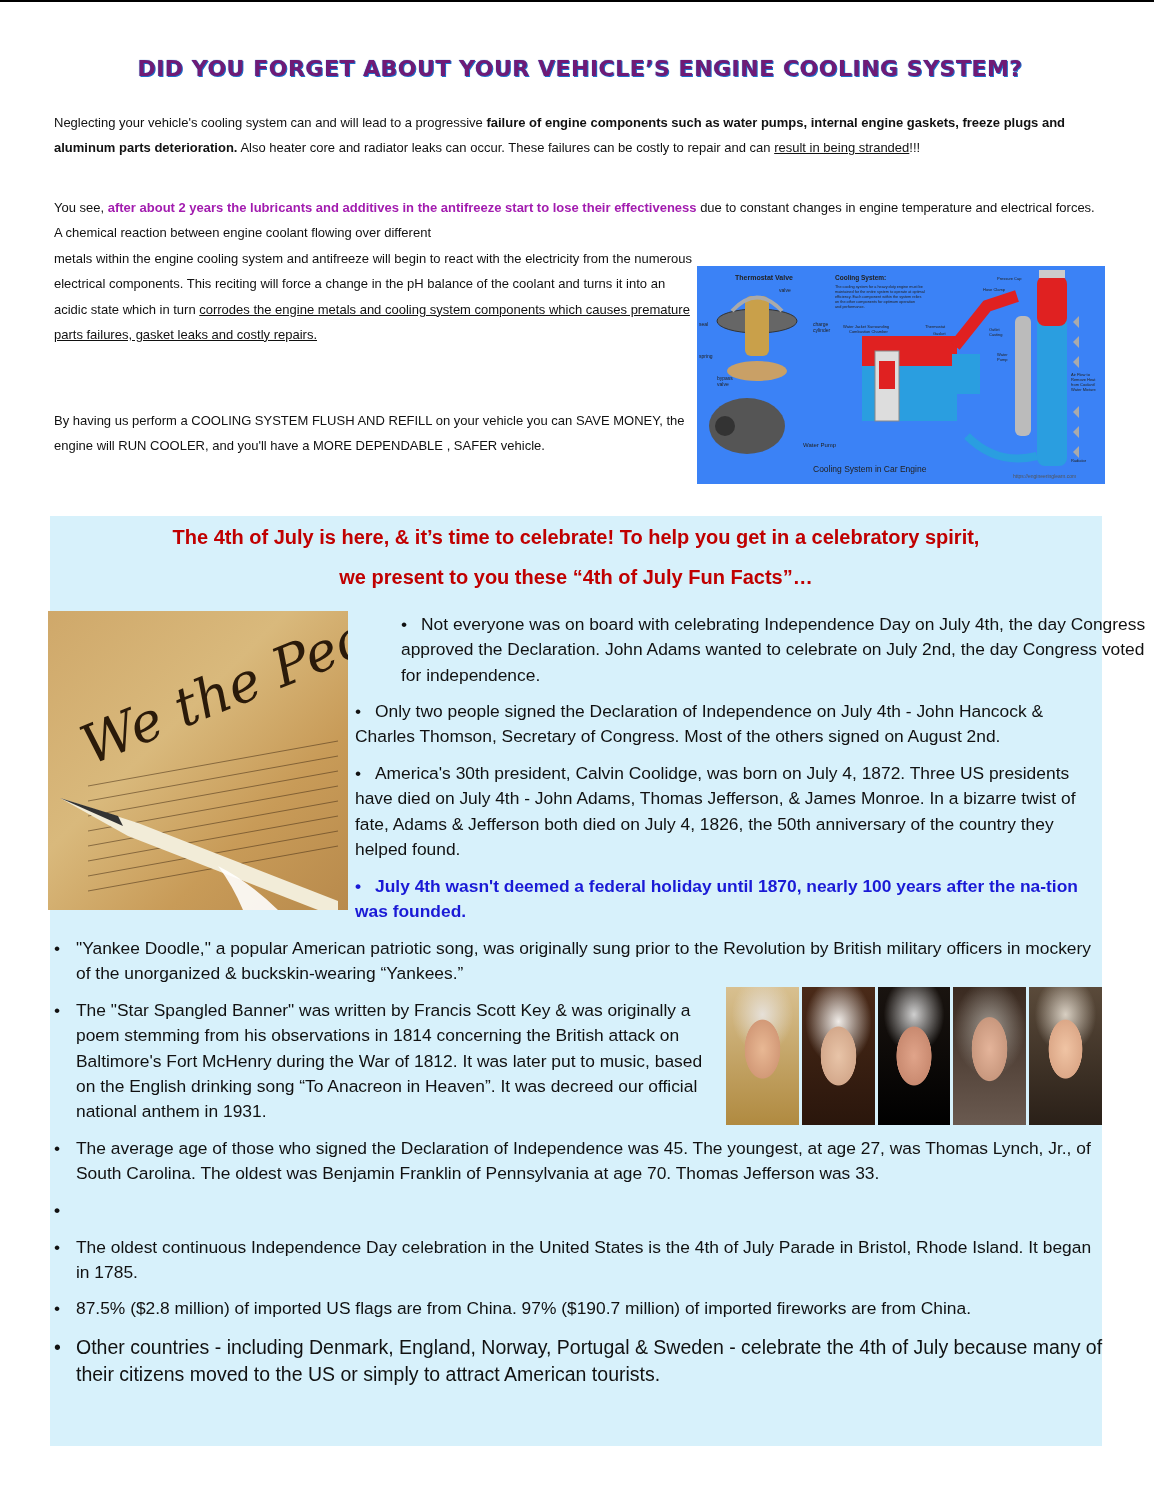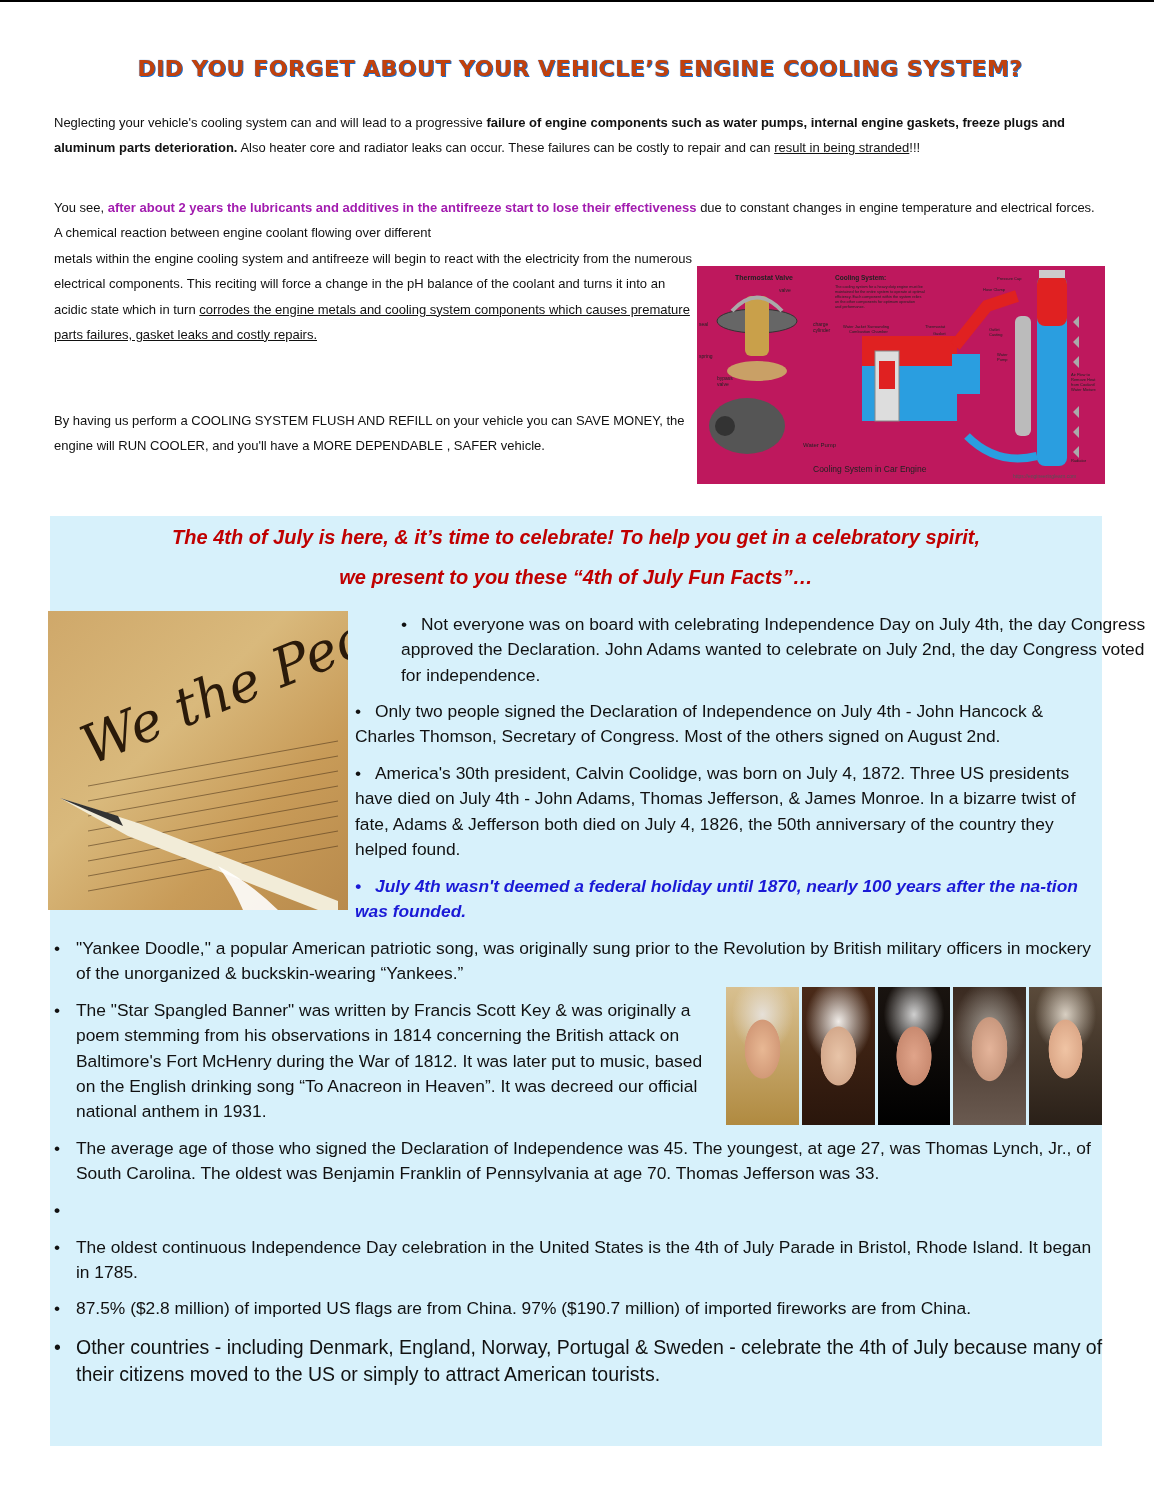--- a/index.html
+++ b/index.html
@@ -1,36 +1,36 @@
 <!DOCTYPE html>
 <html><head>
 <meta charset="utf-8">
 <style>
   html, body { margin: 0; padding: 0; background: #ffffff; }
   body { width: 1154px; height: 1494px; position: relative; overflow: hidden;
          font-family: "Liberation Sans", "DejaVu Sans", sans-serif; color: #111; }
   .topline { position: absolute; left: 0; top: 0; width: 1154px; height: 2px; background: #000; }
   .title { position: absolute; left: 50px; top: 56px; width: 1060px; text-align: center;
            font-family: "DejaVu Sans", sans-serif; font-weight: 900; font-size: 22px;
-           letter-spacing: 0.5px; color: #c2410c; text-transform: uppercase;
+           letter-spacing: 0.5px; color: #701a75; text-transform: uppercase;
            text-shadow: 0 0 1px #1565c0, 1px 1px 0 #1e6fcc; }
   .p { position: absolute; left: 54px; font-size: 13px; line-height: 25.3px; margin: 0; }
   .p b { font-weight: bold; }
   .u { text-decoration: underline; }
   .blue-bold { color: #a21caf; font-weight: bold; }
   #p1 { top: 110px; width: 1050px; }
   #p2a { top: 195px; width: 1050px; }
   #p2b { top: 246px; width: 640px; }
   #p3 { top: 408px; width: 640px; }
 
-  .diagram { position: absolute; left: 697px; top: 266px; width: 408px; height: 218px; background: #be185d; }
+  .diagram { position: absolute; left: 697px; top: 266px; width: 408px; height: 218px; background: #3b82f6; }
 
   .panel { position: absolute; left: 50px; top: 516px; width: 1052px; height: 930px; background: #d7f1fb; }
   .july-head { position: absolute; left: 50px; width: 1052px; text-align: center;
-               color: #c00000; font-style: italic; font-weight: bold; font-size: 20px; }
+               color: #c00000; font-weight: bold; font-size: 20px; }
   #jh1 { top: 526px; }
   #jh2 { top: 566px; }
 
   .photo-decl { position: absolute; left: 48px; top: 611px; width: 300px; height: 299px; overflow: hidden;
                 background: linear-gradient(135deg, #cfa86a 0%, #d9b97c 40%, #c89b58 70%, #b88a4c 100%); }
   .photo-pres { position: absolute; left: 726px; top: 987px; width: 376px; height: 138px; display: flex; gap: 3px; background: #d7f1fb; }
   .pres { flex: 1; position: relative; overflow: hidden; }
 
   .fact { position: absolute; font-size: 17.4px; line-height: 25.3px; margin: 0; }
   .fact .dot { display: inline-block; width: 20px; }
@@ -144,21 +144,21 @@
     </g>
     <path d="M12 187 L90 212 L290 290 L290 299 L270 299 L80 225 Z" fill="#f2ecd8"></path>
     <path d="M12 187 L70 205 L75 215 Z" fill="#333"></path>
     <path d="M170 255 Q200 270 230 299 L195 299 Q185 275 170 255 Z" fill="#fff" opacity="0.9"></path>
   </svg>
 </div>
 
 <p class="fact" style="left:355px; top:612px; width:750px;margin-left:46px;"><span class="dot">•</span><span>Not everyone was on board with celebrating Independence Day on July 4th, the day Congress approved the Declaration.  John Adams wanted to celebrate on July 2nd, the day Congress voted for independence.</span></p>
 <p class="fact" style="left:355px; top:699px; width:750px;"><span class="dot">•</span><span>Only two people signed the Declaration of Independence on July 4th - John Hancock &amp; Charles Thomson, Secretary of Congress.  Most of the others signed on August 2nd.</span></p>
 <p class="fact" style="left:355px; top:761px; width:750px;"><span class="dot">•</span><span>America's 30th president, Calvin Coolidge, was born on July 4, 1872. Three US presidents have died on July 4th - John Adams, Thomas Jefferson, &amp; James Monroe. In a bizarre twist of fate, Adams &amp; Jefferson both died on July 4, 1826, the 50th anniversary of the country they helped found.</span></p>
-<p class="fact fact-blue" style="left:355px; top:874px; width:740px;font-style:italic;"><span class="dot">•</span><span>July 4th wasn't deemed a federal holiday until 1870, nearly 100 years after the na-tion was founded.</span></p>
+<p class="fact fact-blue" style="left:355px; top:874px; width:740px;"><span class="dot">•</span><span>July 4th wasn't deemed a federal holiday until 1870, nearly 100 years after the na-tion was founded.</span></p>
 
 <p class="blist" style="top:936px; width:1030px;"><span class="bul">•</span><span>"Yankee Doodle," a popular American patriotic song, was originally sung prior to the Revolution by British military officers in mockery of the unorganized &amp; buckskin-wearing “Yankees.”</span></p>
 <p class="blist" style="top:998px; width:640px;"><span class="bul">•</span><span>The "Star Spangled Banner" was written by Francis Scott Key &amp; was originally a poem stemming from his observations in 1814 concerning the British attack on Baltimore's Fort McHenry during the War of 1812.  It was later put to music, based on the English drinking song “To Anacreon in Heaven”.  It was decreed our official national anthem in 1931.</span></p>
 
 <div class="photo-pres">
   <div class="pres" style="background: radial-gradient(ellipse 40% 35% at 50% 45%, #e8b894 0%, #d39a78 60%, transparent 62%), radial-gradient(ellipse 60% 40% at 50% 20%, #e6e0d8 0%, transparent 70%), linear-gradient(#d8c090, #b08a40);"></div>
   <div class="pres" style="background: radial-gradient(ellipse 40% 35% at 50% 50%, #e8c4a8 0%, #d4a98c 60%, transparent 62%), radial-gradient(ellipse 65% 45% at 50% 25%, #f0ece8 0%, transparent 70%), linear-gradient(#4a2a18, #2a160c);"></div>
   <div class="pres" style="background: radial-gradient(ellipse 40% 35% at 50% 50%, #e0a48a 0%, #c98a70 60%, transparent 62%), radial-gradient(ellipse 60% 40% at 50% 20%, #cfcfcf 0%, transparent 70%), linear-gradient(#1a1410, #000);"></div>
   <div class="pres" style="background: radial-gradient(ellipse 40% 38% at 50% 45%, #e4b49a 0%, #c9987e 60%, transparent 62%), radial-gradient(ellipse 70% 50% at 50% 30%, #a09a92 0%, transparent 70%), linear-gradient(#3a2a20, #6a5a50);"></div>
   <div class="pres" style="background: radial-gradient(ellipse 38% 35% at 50% 45%, #f0c4a4 0%, #dca888 60%, transparent 62%), radial-gradient(ellipse 60% 40% at 50% 20%, #d8cfc2 0%, transparent 70%), linear-gradient(#5a4a3a, #2a2018);"></div>

